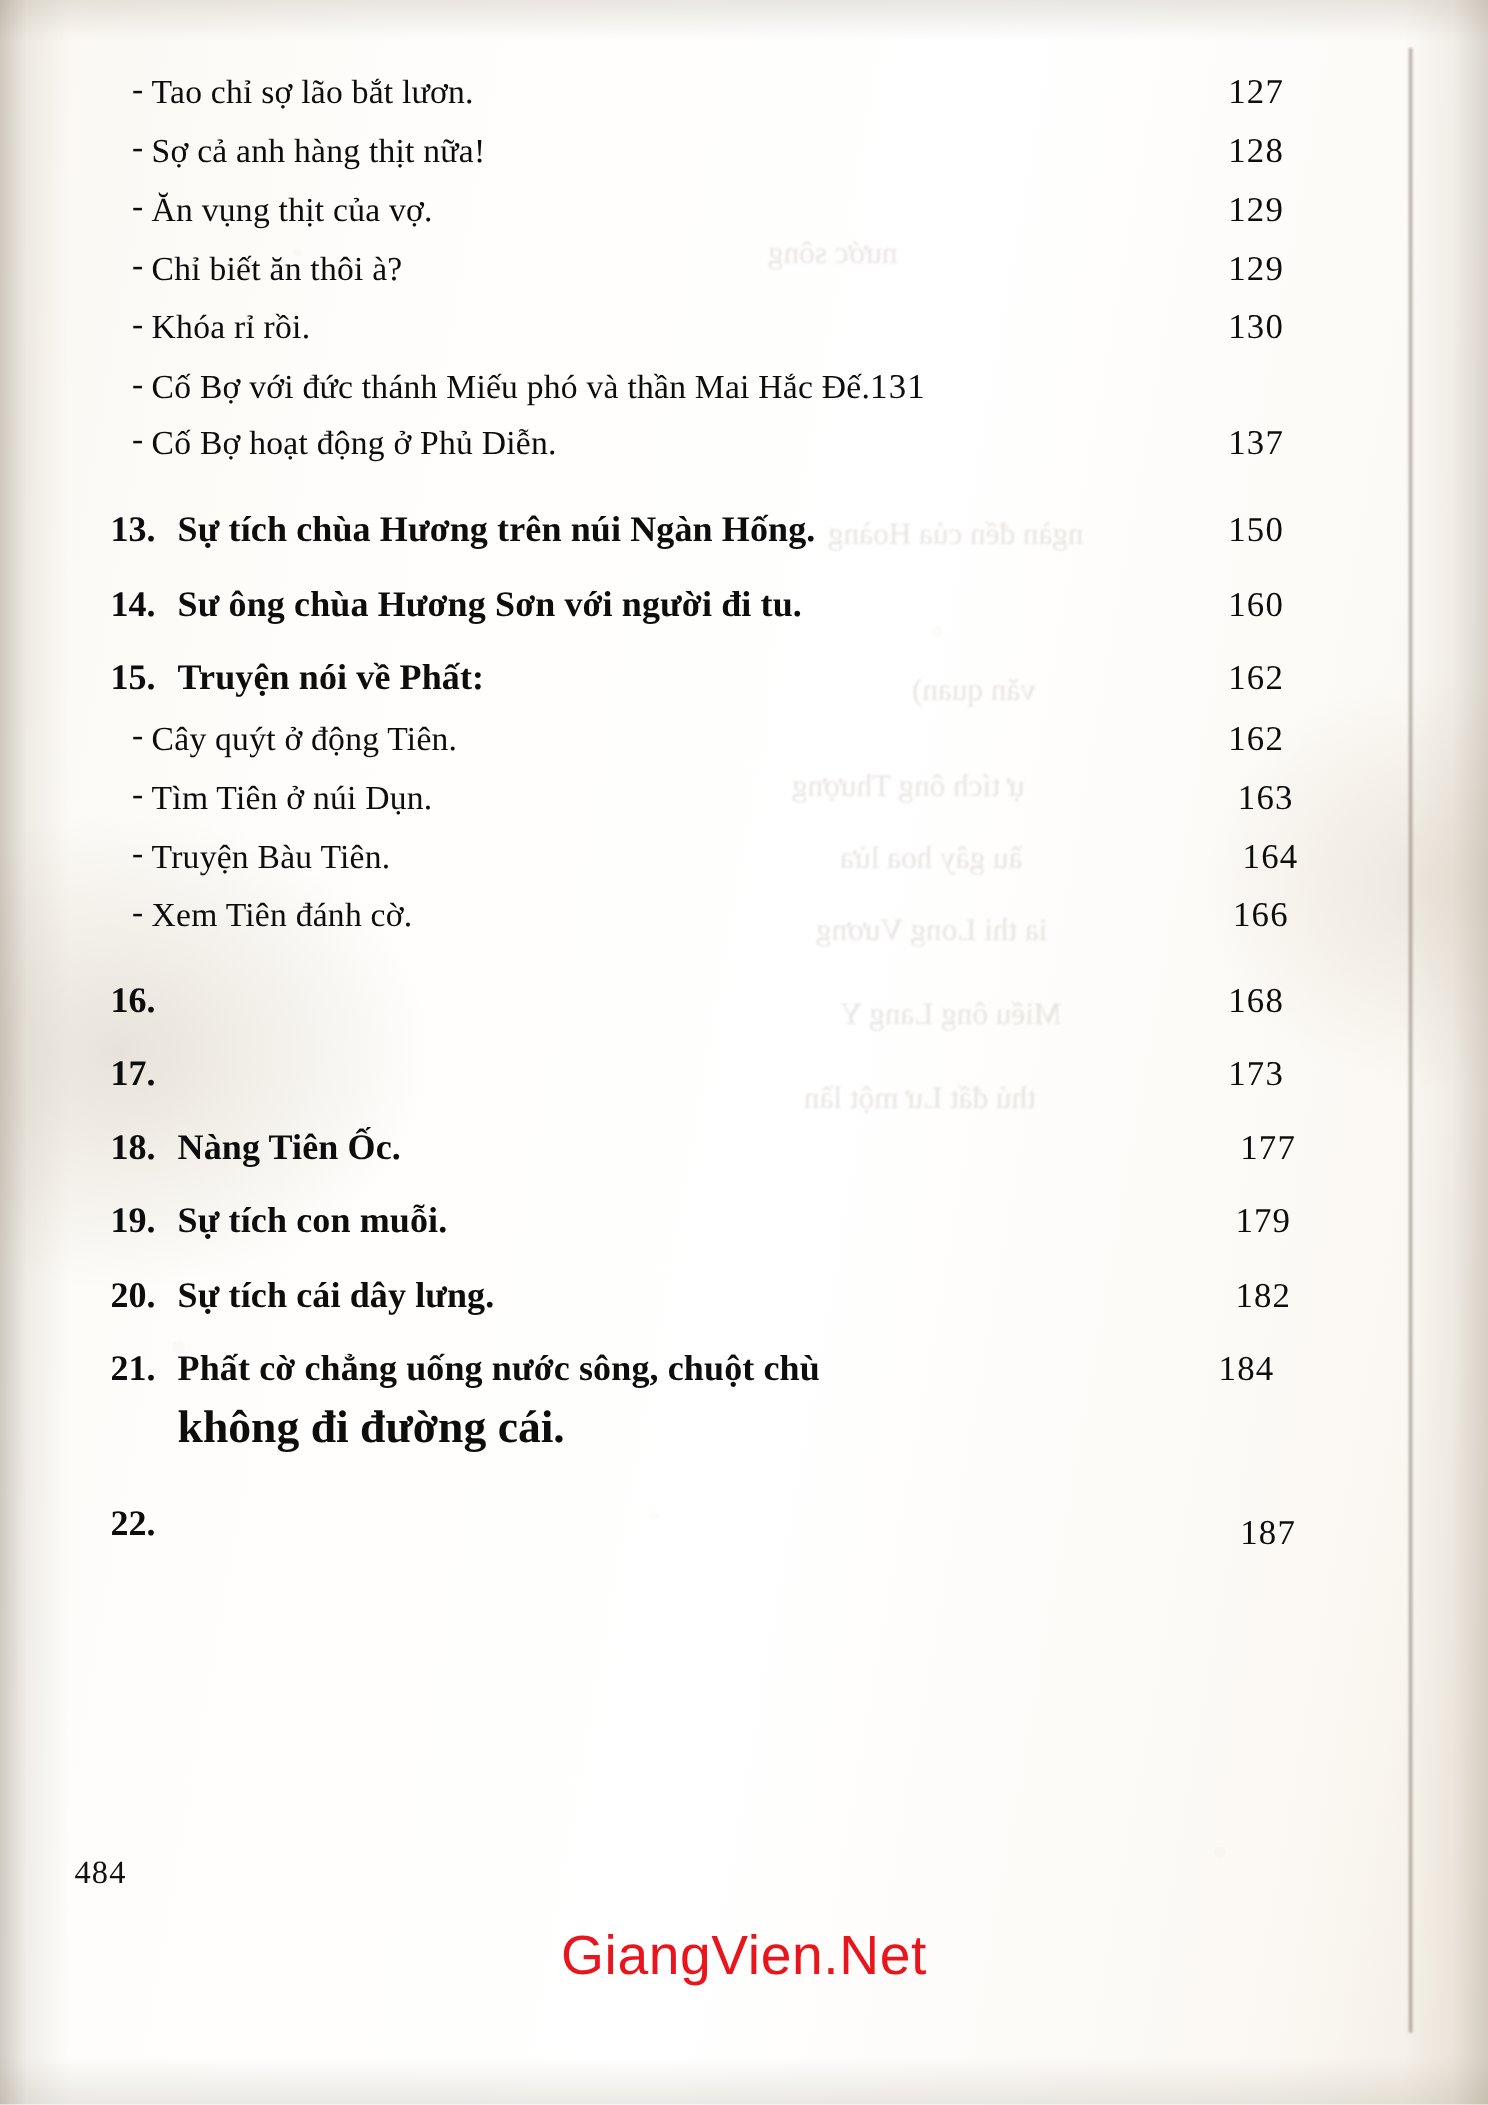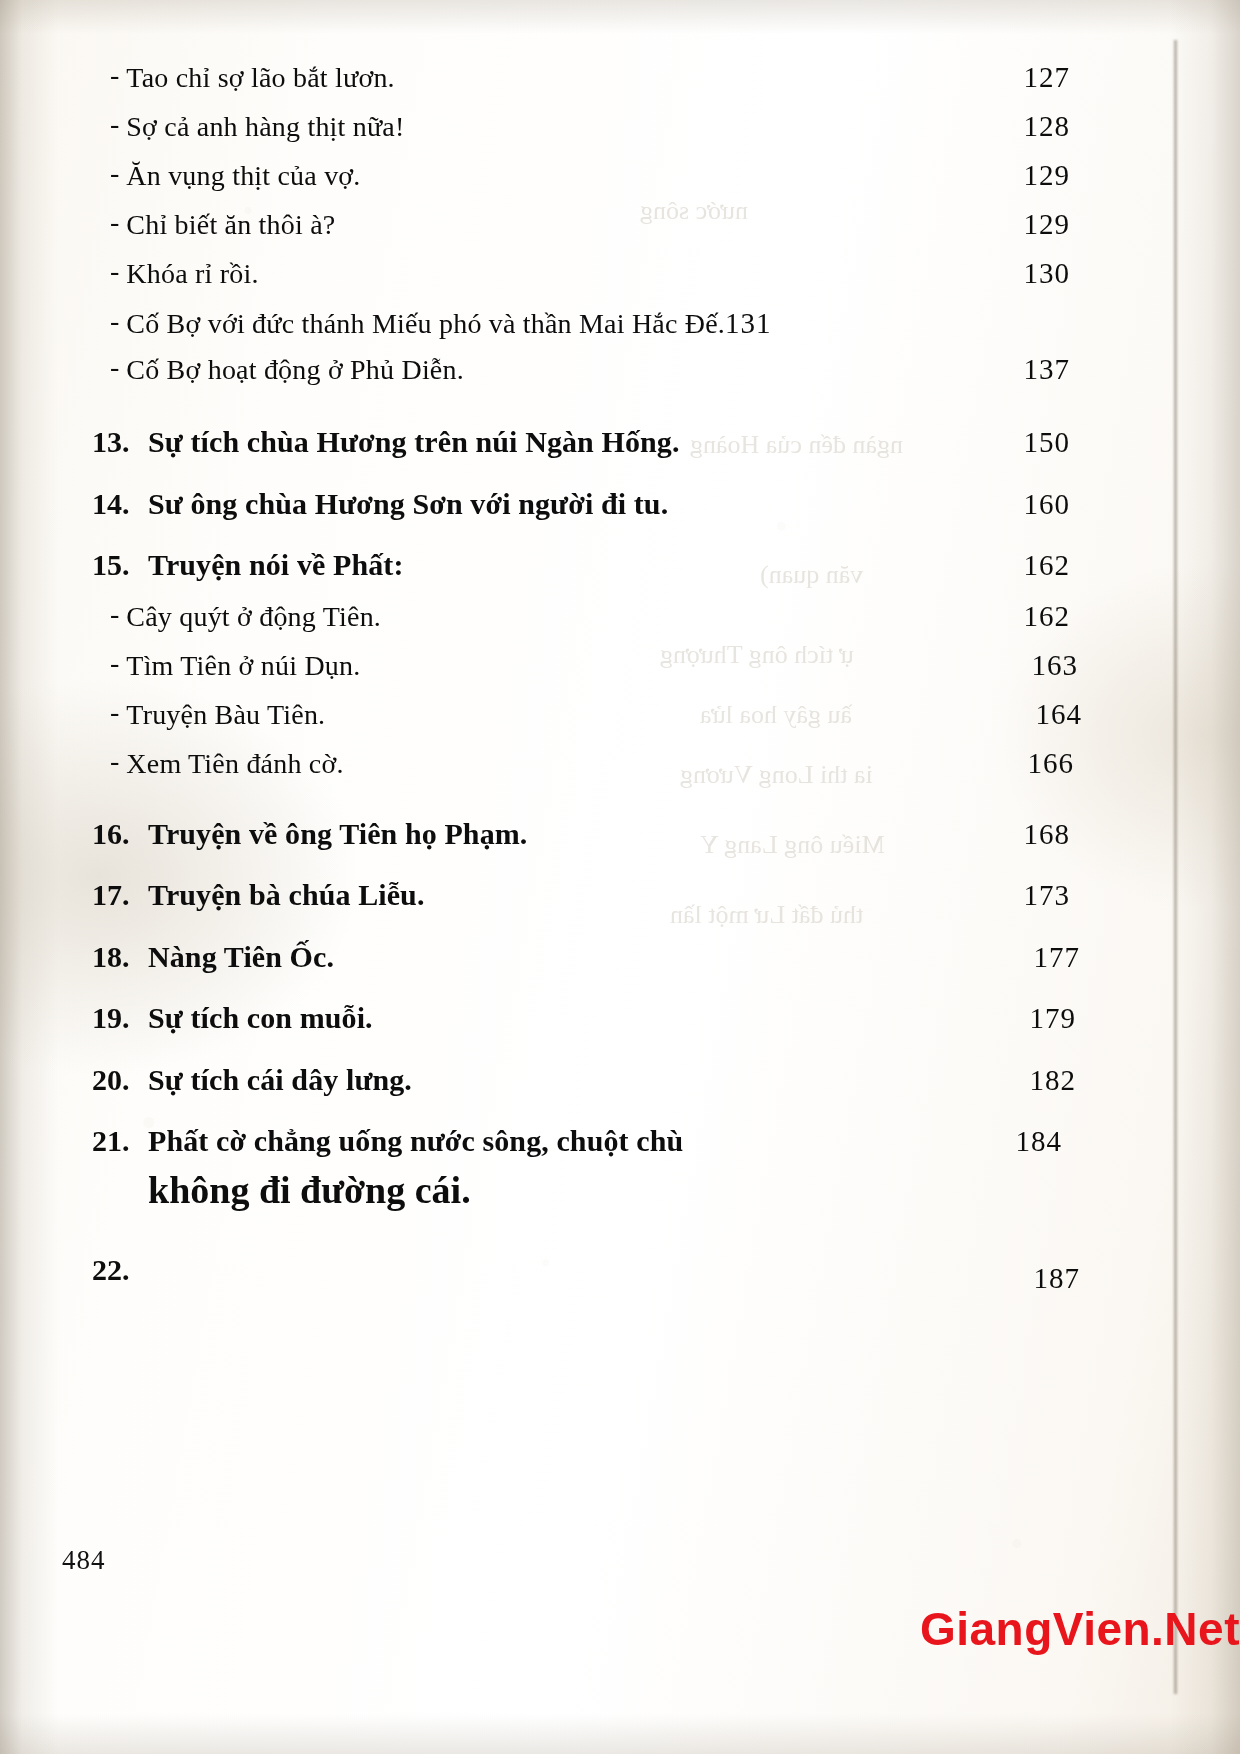--- a/index.html
+++ b/index.html
@@ -194,24 +194,24 @@
     font-size: 27px;
     color: #111;
     letter-spacing: 1px;
   }
 
   .watermark {
     position: absolute;
     left: 0;
     right: 0;
     bottom: 98px;
-    text-align: right;
+    text-align: center;
     color: #e8161c;
     font-family: "Liberation Sans", sans-serif;
-    font-weight: bold;
+    font-weight: normal;
     font-size: 46px;
     letter-spacing: .5px;
   }
 </style>
 </head>
 <body>
 
 <div class="page">
 
   <div class="grain"></div>
@@ -326,28 +326,26 @@
 
       <div class="row sub">
         <span class="dash">-</span>
         <span class="label">Xem Tiên đánh cờ.</span>
         <span class="spacer"></span>
         <span class="pg col" style="right:-22px;">166</span>
       </div>
 
       <div class="row main" style="margin-top:40px;">
         <span class="num">16.</span>
-        <span class="label">Truyện về ông Tiên họ Phạm.</span>
         <span class="spacer"></span>
         <span class="pg col">168</span>
       </div>
 
       <div class="row main">
         <span class="num">17.</span>
-        <span class="label">Truyện bà chúa Liễu.</span>
         <span class="spacer"></span>
         <span class="pg col">173</span>
       </div>
 
       <div class="row main">
         <span class="num">18.</span>
         <span class="label">Nàng Tiên Ốc.</span>
         <span class="spacer"></span>
         <span class="pg col" style="right:-28px;">177</span>
       </div>

